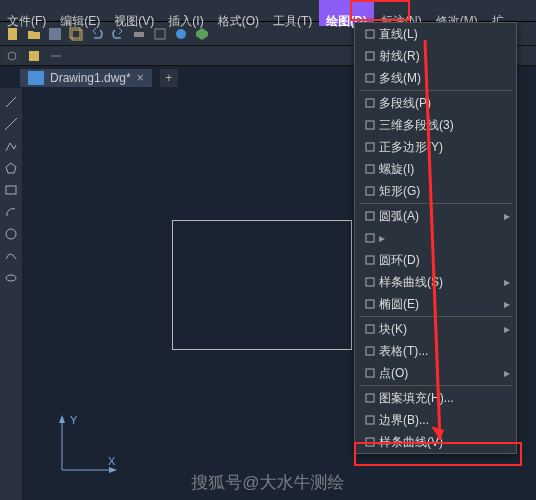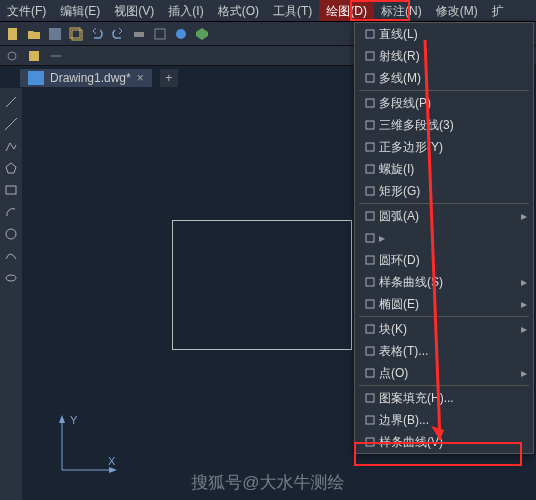--- a/index.html
+++ b/index.html
@@ -1,36 +1,36 @@
 <!DOCTYPE html>
 <html><head>
 <meta charset="utf-8">
 <style>
 * { margin: 0; padding: 0; box-sizing: border-box; }
 body { width: 536px; height: 500px; background: #1a2332; font-family: "Microsoft YaHei", Tahoma, sans-serif; font-size: 12px; color: #ccc; overflow: hidden; position: relative; }
 .menubar { display: flex; background: #2a3240; height: 22px; border-bottom: 1px solid #000; }
-.menubar .item { padding: 3px 7px; cursor: default; color: #ccc; }
-.menubar .item.active { background: #7f1d1d; color: #fff; }
+.menubar .item { padding: 13px 7px; cursor: default; color: #ccc; }
+.menubar .item.active { background: #8b5cf6; color: #fff; font-weight: bold; }
 .toolbar1 { display: flex; align-items: center; height: 24px; background: #2a3240; border-bottom: 1px solid #111; padding: 0 4px; gap: 3px; }
 .toolbar1 .tbtn { width: 18px; height: 18px; display: inline-flex; align-items: center; justify-content: center; }
 .toolbar2 { display: flex; align-items: center; height: 20px; background: #2a3240; border-bottom: 1px solid #111; padding: 0 4px; gap: 6px; }
 .toolbar2 .tbtn { width: 16px; height: 16px; display: inline-flex; align-items: center; justify-content: center; }
 .tabstrip { display: flex; align-items: center; height: 22px; background: #1a2332; padding: 2px 20px 0 20px; gap: 4px; }
 .tabstrip .tab { background: #334055; padding: 2px 8px; display: inline-flex; align-items: center; gap: 6px; font-size: 12px; }
 .tabstrip .tab .dicon { width: 16px; height: 14px; background: #4a90d9; }
 .tabstrip .tab .close { color: #aaa; }
 .tabstrip .newtab { margin-left: 4px; background: #2a3240; width: 18px; height: 18px; display: inline-flex; align-items: center; justify-content: center; color: #aaa; }
 .main { position: relative; height: 412px; display: flex; background: #1a2332; }
 .side { width: 22px; background: #2a3240; display: flex; flex-direction: column; align-items: center; padding-top: 6px; }
 .side .sicon { width: 16px; height: 16px; margin-bottom: 6px; display: flex; align-items: center; justify-content: center; }
 .canvas { flex: 1; position: relative; background: #1a2332; }
 .rect { position: absolute; left: 150px; top: 132px; width: 180px; height: 130px; border: 1px solid #bbb; }
 .ucs { position: absolute; left: 30px; bottom: 20px; color: #7aa0d0; font-size: 11px; }
 .ucs svg { display: block; }
-.dropdown { position: absolute; top: 22px; left: 354px; width: 180px; background: #2a323e; border: 1px solid #555; box-shadow: 0 2px 8px rgba(0,0,0,0.5); z-index: 10; }
+.dropdown { position: absolute; top: 22px; left: 354px; width: 163px; background: #2a323e; border: 1px solid #555; box-shadow: 0 2px 8px rgba(0,0,0,0.5); z-index: 10; }
 .dropdown .mitem { display: flex; align-items: center; height: 22px; padding: 0 6px; color: #ddd; }
 .dropdown .mitem .micon { width: 18px; display: inline-flex; align-items: center; justify-content: center; color: #aab; }
 .dropdown .mitem .mlabel { flex: 1; white-space: nowrap; }
 .dropdown .mitem .sub { color: #999; }
 .dropdown .sep { height: 1px; background: #555; margin: 1px 4px; }
 .dropdown .mitem.highlight { background: #3156c6; color: #fff; }
 .redbox1 { position: absolute; top: 0px; left: 350px; width: 60px; height: 21px; border: 2px solid #ff2a2a; pointer-events: none; z-index: 20; }
 .redbox2 { position: absolute; top: 442px; left: 354px; width: 168px; height: 24px; border: 2px solid #ff2a2a; pointer-events: none; z-index: 20; }
 .arrow { position: absolute; top: 40px; left: 420px; z-index: 15; pointer-events: none; }
 .watermark { position: absolute; bottom: 6px; left: 50%; transform: translateX(-50%); color: rgba(255,255,255,0.4); font-size: 17px; z-index: 30; }

